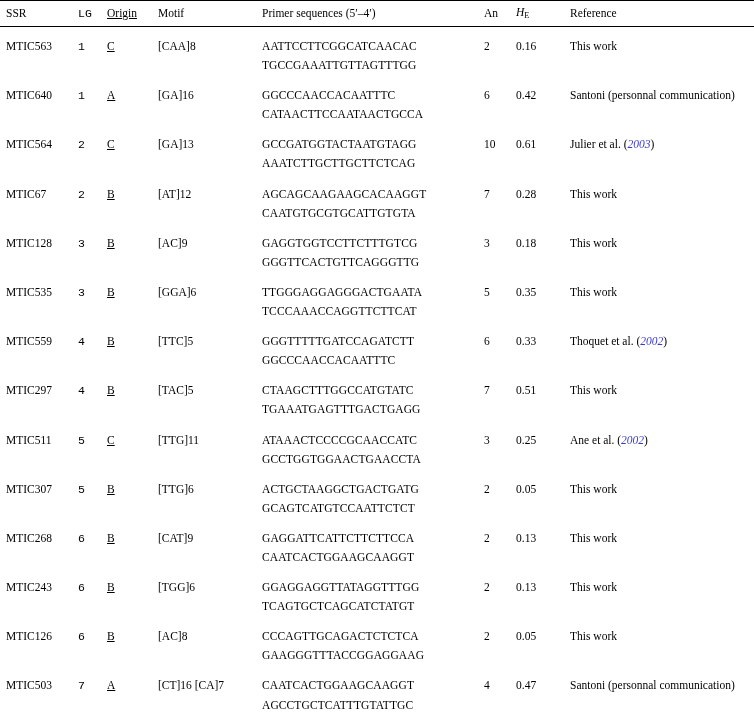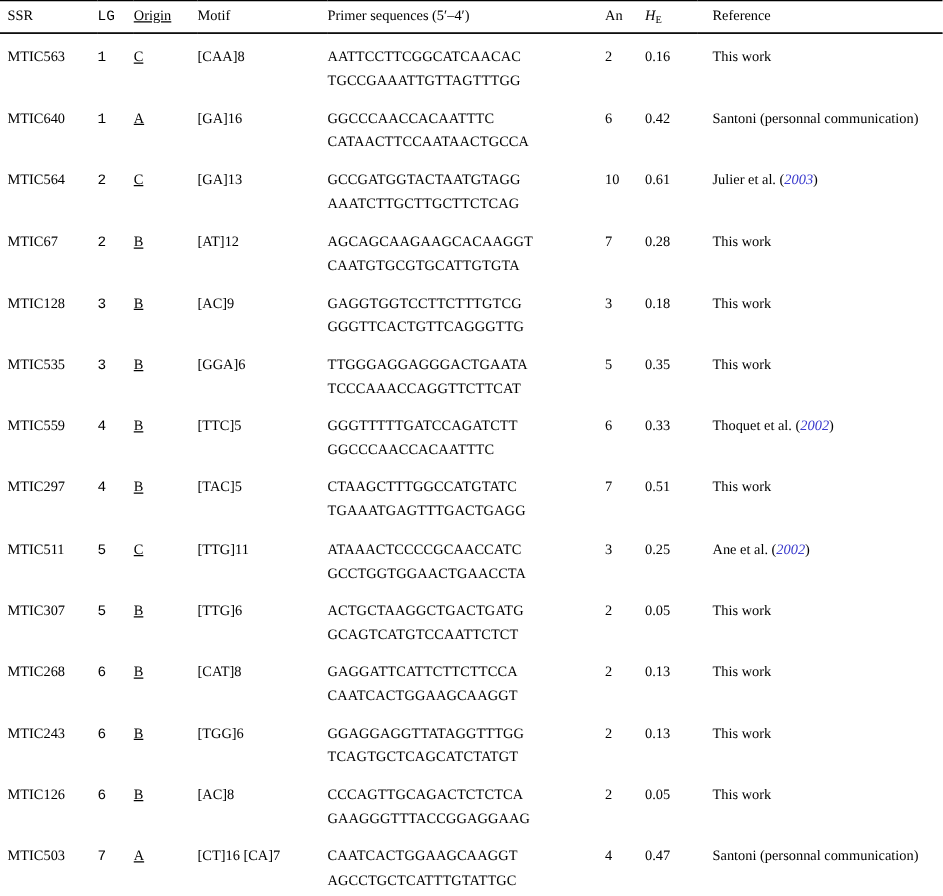--- a/index.html
+++ b/index.html
@@ -227,21 +227,21 @@
             <span class="primer-line">GCAGTCATGTCCAATTCTCT</span>
           </td>
           <td class="c-an an-cell num-nowrap">2</td>
           <td class="c-he he-cell num-nowrap">0.05</td>
           <td class="c-ref"><span>This work</span></td>
         </tr>
         <tr class="data-row">
           <td class="c-ssr">MTIC268</td>
           <td class="c-lg">6</td>
           <td class="c-origin">B</td>
-          <td class="c-motif">[CAT]8</td>
+          <td class="c-motif">[CAT]9</td>
           <td class="c-primer">
             <span class="primer-line">GAGGATTCATTCTTCTTCCA</span>
             <span class="primer-line">CAATCACTGGAAGCAAGGT</span>
           </td>
           <td class="c-an an-cell num-nowrap">2</td>
           <td class="c-he he-cell num-nowrap">0.13</td>
           <td class="c-ref"><span>This work</span></td>
         </tr>
         <tr class="data-row">
           <td class="c-ssr">MTIC243</td>

